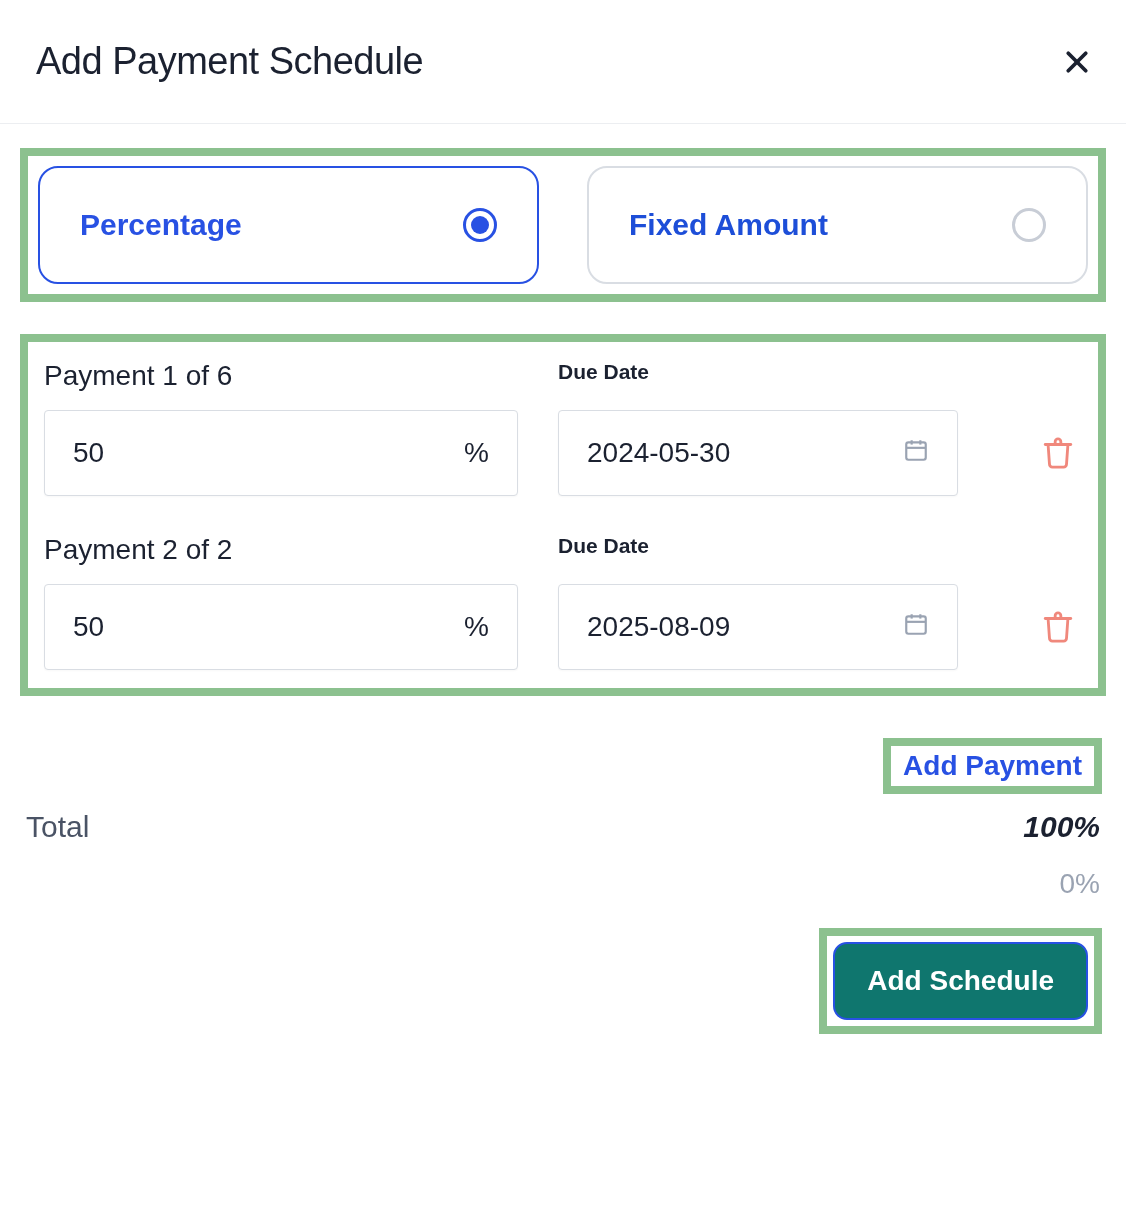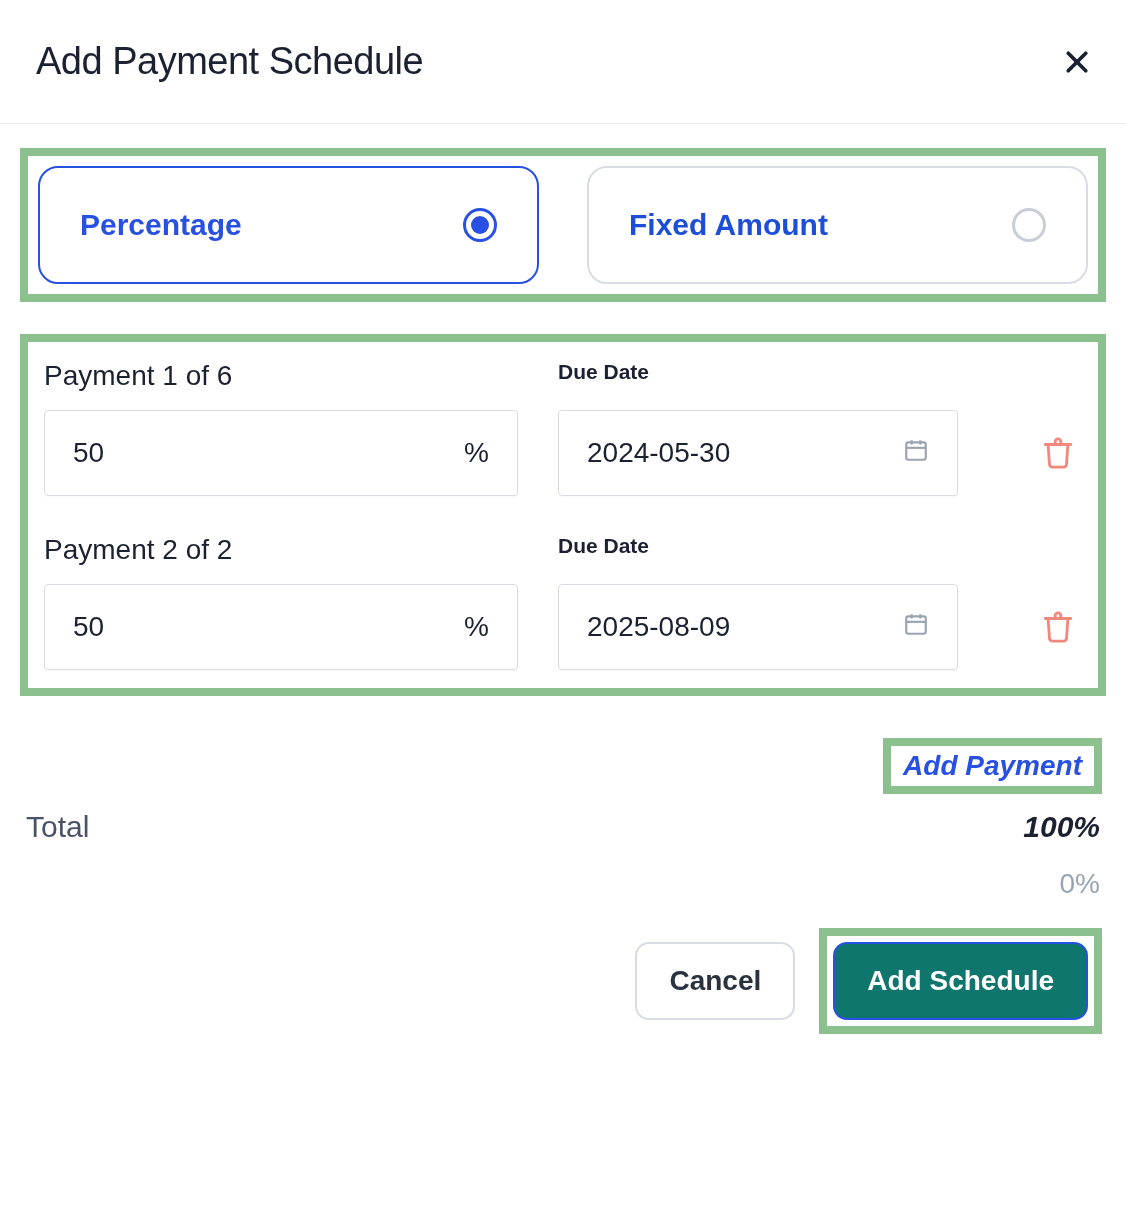--- a/index.html
+++ b/index.html
@@ -29,21 +29,21 @@
     cursor:pointer;
     color:#1b2130;
   }
   .body { padding:24px 20px 40px 20px; }
 
   .highlight-box {
     border:8px solid #8cc18f;
     padding:10px 10px;
     background:#fff;
   }
-  .highlight-box.small { border-width:8px; padding:4px 8px; display:inline-block;font-style:italic; }
+  .highlight-box.small { border-width:8px; padding:4px 8px; display:inline-block; }
 
   
   .type-row { display:flex; gap:48px; }
   .type-option {
     flex:1;
     border:2px solid #d9dde3;
     border-radius:20px;
     height:118px;
     display:flex;
     align-items:center;
@@ -247,19 +247,18 @@
 
   <div class="total-row">
     <span class="label">Total</span>
     <span class="value">100%</span>
   </div>
   <div class="sub-row">
     <span class="value">0%</span>
   </div>
 
   <div class="footer">
-    <div class="btn btn-secondary">Cancel</div>
     <div class="primary-highlight">
       <div class="btn btn-primary">Add Schedule</div>
     </div>
   </div>
 
 </div>
 
 </body></html>

